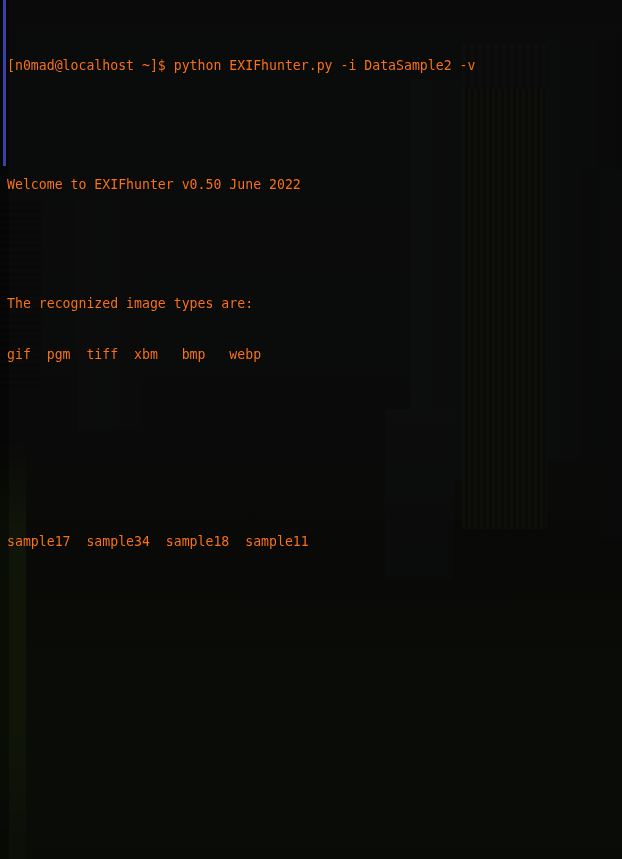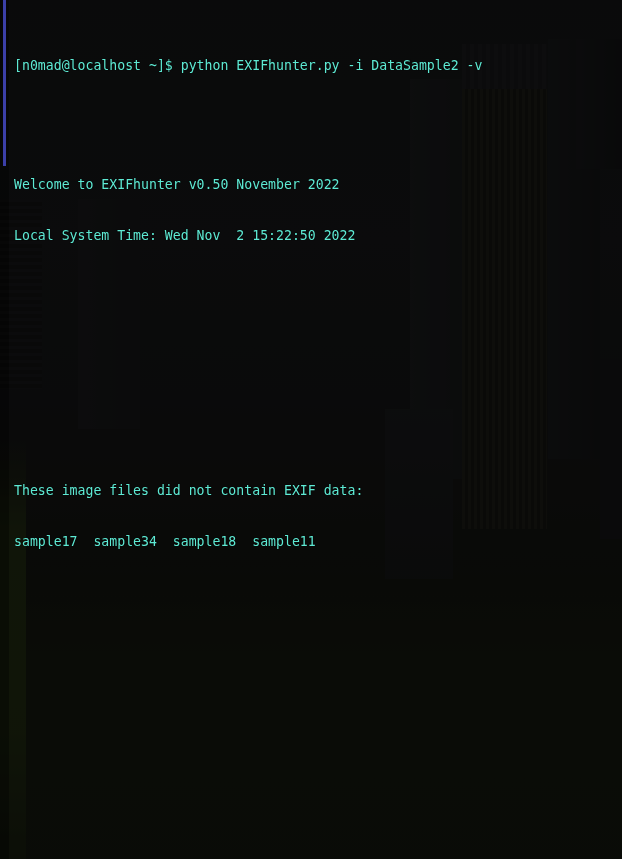--- a/index.html
+++ b/index.html
@@ -72,26 +72,26 @@
     left: 3px;
     top: 0;
     width: 3px;
     height: 166px;
     background: #3b3fa8;
   }
   
   #screen {
     position: absolute;
     inset: 0;
-    padding: 6px 0 0 14px;
+    padding: 6px 0 0 7px;
     box-sizing: border-box;
     font-size: 13.2px;
     line-height: 17px;
     letter-spacing: 0px;
-    color: #5eead4;
+    color: #f97316;
     white-space: pre;
     text-shadow: 0 0 1px rgba(0,0,0,0.9);
   }
   .line { height: 17px; }
   .blank { height: 17px; }
 </style>
 </head>
 <body>
 
 <div id="terminal">
@@ -136,29 +136,29 @@
 
   <div id="scrollbar-track">
     <div id="scrollbar-thumb"></div>
   </div>
 
   <div id="screen">
 
     <div class="line">[n0mad@localhost ~]$ python EXIFhunter.py -i DataSample2 -v</div>
     <div class="blank"></div>
 
-    <div class="line">Welcome to EXIFhunter v0.50 November 2022</div>
-    <div class="line">Local System Time: Wed Nov  2 15:22:50 2022</div>
-    <div class="blank"></div>
-
-    <div class="blank"></div>
-
-    <div class="blank"></div>
-
-    <div class="line">These image files did not contain EXIF data:</div>
+    <div class="line">Welcome to EXIFhunter v0.50 June 2022</div>
+    <div class="blank"></div>
+
+    <div class="line">The recognized image types are:</div>
+    <div class="line">gif  pgm  tiff  xbm   bmp   webp</div>
+    <div class="blank"></div>
+
+    <div class="blank"></div>
+
     <div class="line">sample17  sample34  sample18  sample11</div>
     
     
     
     
     
 
     
     
     

